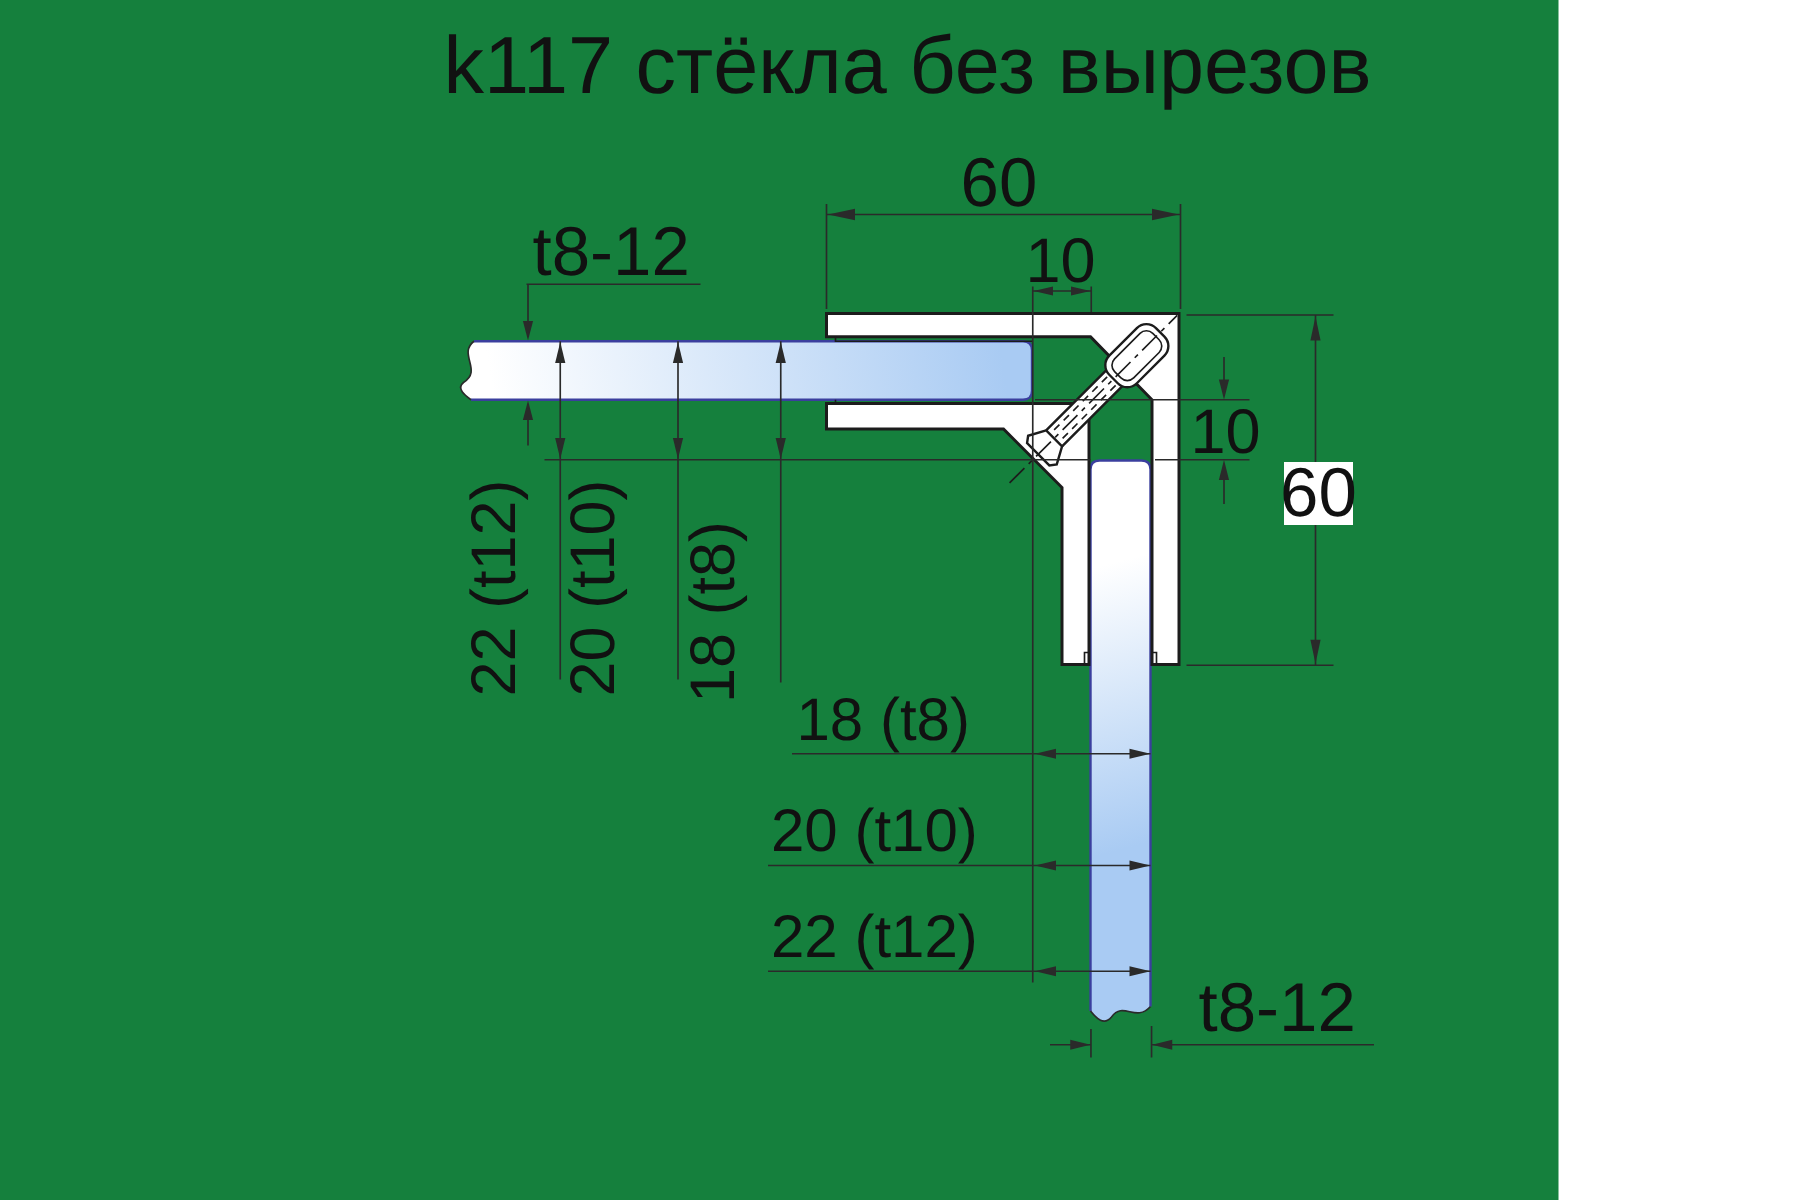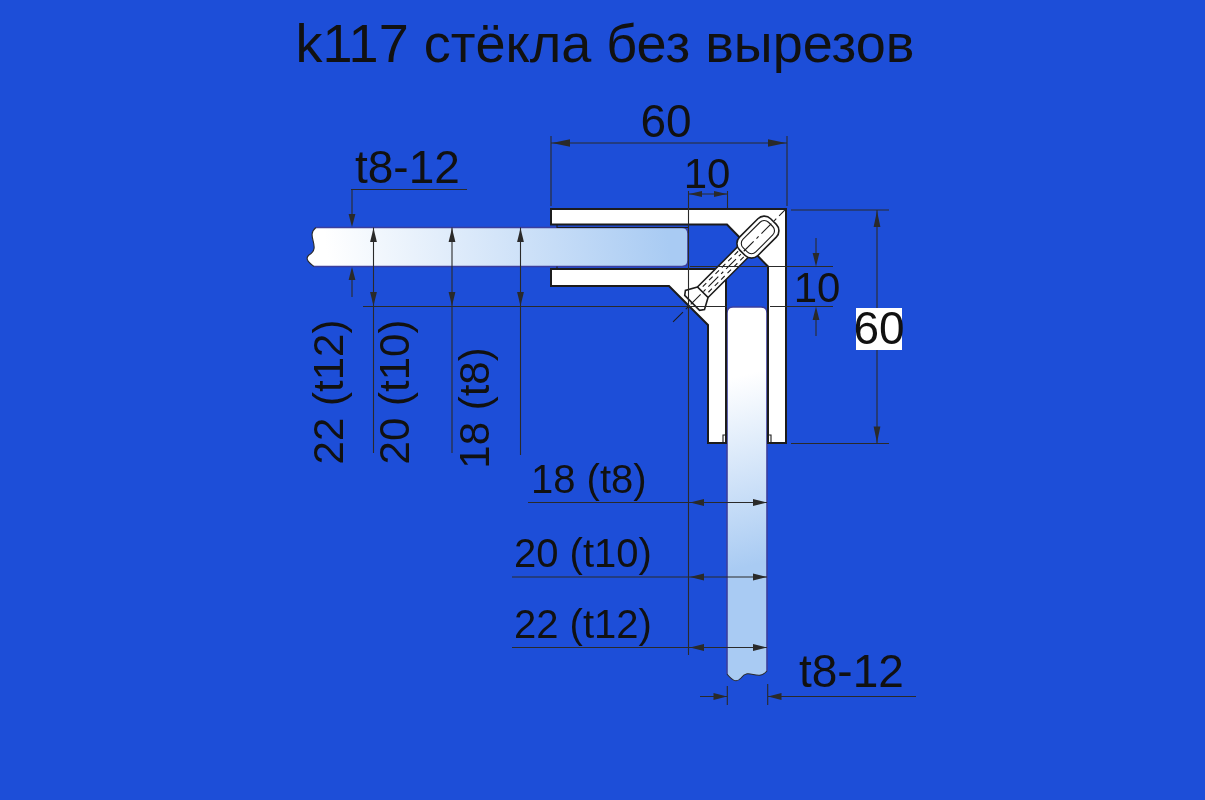--- a/index.html
+++ b/index.html
@@ -1,16 +1,16 @@
 <!DOCTYPE html>
 <html><head>
 <meta charset="utf-8">
 <style>
   html,body{margin:0;padding:0;background:#fff;}
-  .stage{position:relative;width:1205px;height:800px;background:#1d4ed8;overflow:hidden;}
+  .stage{position:relative;width:1039px;height:800px;background:#15803d;overflow:hidden;}
   svg{position:absolute;left:0;top:0;}
   text{font-family:"Liberation Sans","DejaVu Sans",sans-serif;}
   .title-t{font-size:54px;letter-spacing:0px;}
   .big-t{font-size:46px;}
   .mid-t{font-size:42px;}
   .lab-t{font-size:42px;}
   .lab-b{font-size:40px;}
   .white-fill{fill:#ffffff;}
   .no-fill{fill:none;}
   .thin{stroke-width:1.1px;}

